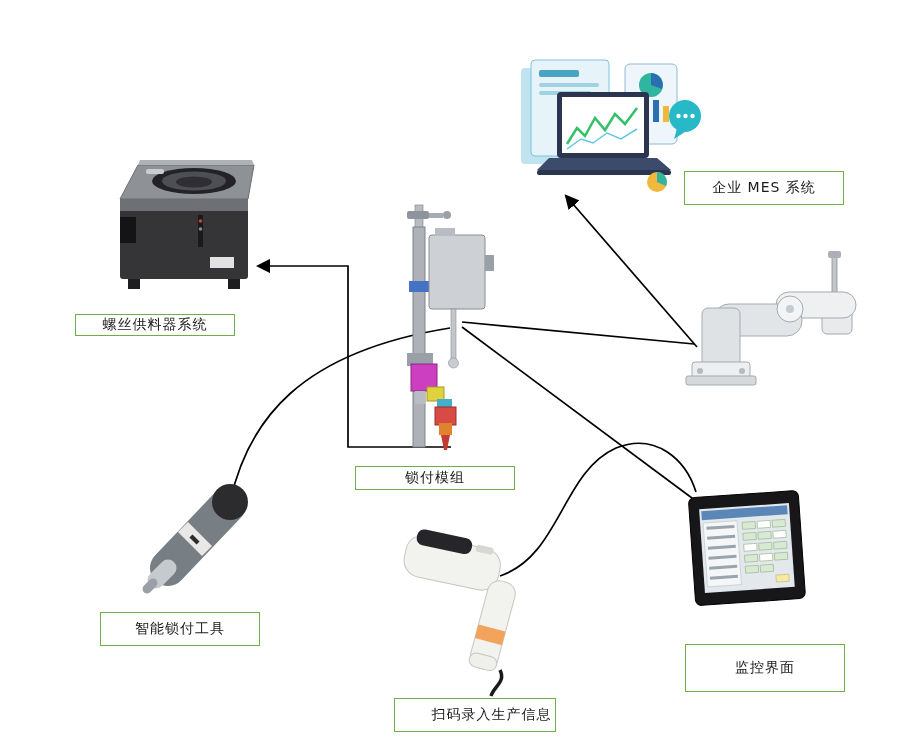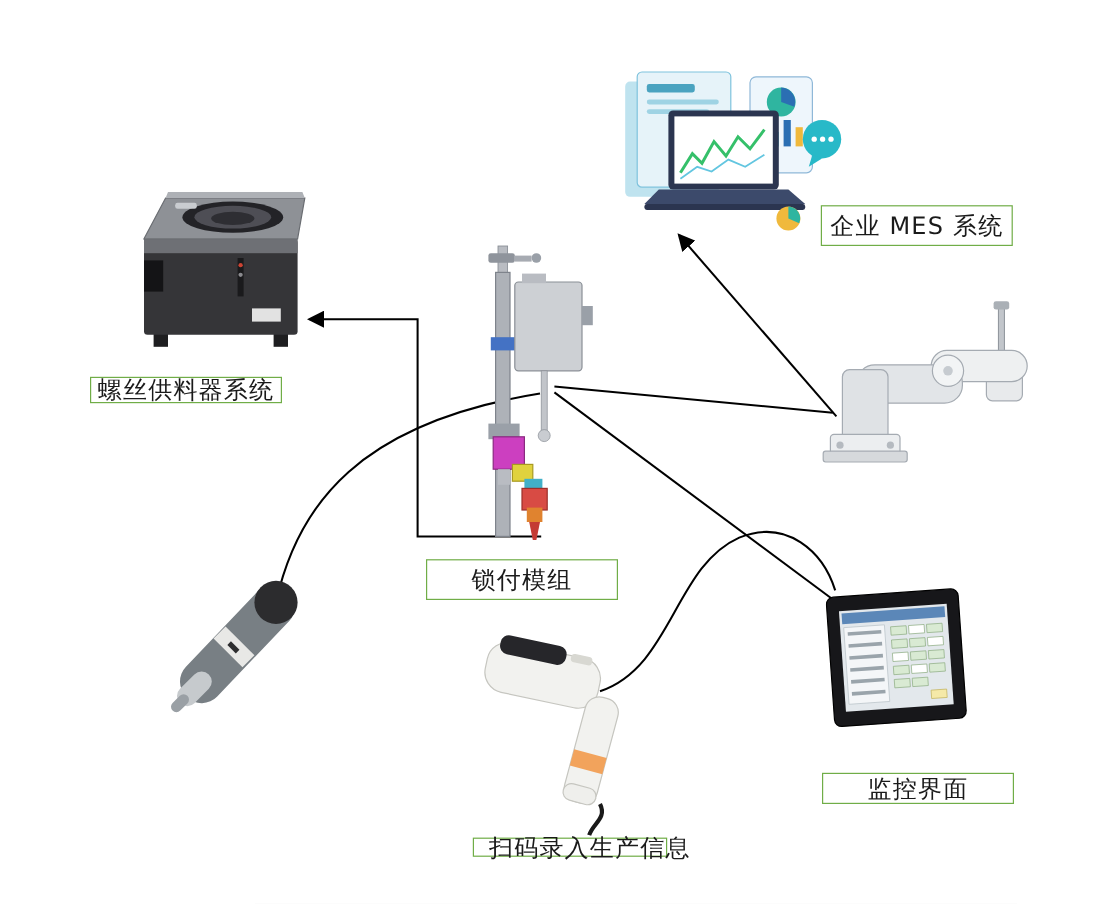--- a/index.html
+++ b/index.html
@@ -29,21 +29,21 @@
     stroke-width:1.7;
     fill:none;
   }
   .illus{position:absolute;}
   .node-label{
     position:absolute;
     display:flex;align-items:center;justify-content:center;
     border:1.6px solid var(--label-border);
     background:#ffffff;
     color:var(--label-text);
-    font-size:20px;
+    font-size:14px;
     letter-spacing:1px;
     white-space:nowrap;
   }
 </style>
 </head>
 <body>
 
 <div class="canvas">
 
   <svg class="connector-layer" viewBox="0 0 917 753">
@@ -193,21 +193,22 @@
       <rect x="56" y="80" width="13" height="7" fill="#d9ead3" stroke="#8fae84" stroke-width="0.6"></rect>
       <rect x="71" y="80" width="13" height="7" fill="#d9ead3" stroke="#8fae84" stroke-width="0.6"></rect>
       <rect x="86" y="91" width="13" height="7" fill="#f5e9a8" stroke="#c2b25c" stroke-width="0.6"></rect>
     </g>
   </svg>
 
   <div class="node-label" style="left:75px;top:314px;width:160px;height:22px;">螺丝供料器系统</div>
 
   <div class="node-label" style="left:684px;top:171px;width:160px;height:34px;">企业 MES 系统</div>
 
-  <div class="node-label" style="left:355px;top:466px;width:160px;height:34px;">锁付模组</div>
-
-
-
-  <div class="node-label" style="left:394px;top:698px;width:162px;height:16px;padding-left:33px;">扫码录入生产信息</div>
-
-  <div class="node-label" style="left:685px;top:644px;width:160px;height:26px;">监控界面</div>
+  <div class="node-label" style="left:355px;top:466px;width:160px;height:24px;">锁付模组</div>
+
+
+  <div class="node-label" style="left:100px;top:612px;width:160px;height:34px;">智能锁付工具</div>
+
+  <div class="node-label" style="left:394px;top:698px;width:162px;height:34px;padding-left:33px;">扫码录入生产信息</div>
+
+  <div class="node-label" style="left:685px;top:644px;width:160px;height:48px;">监控界面</div>
 
 </div>
 
 </body></html>

